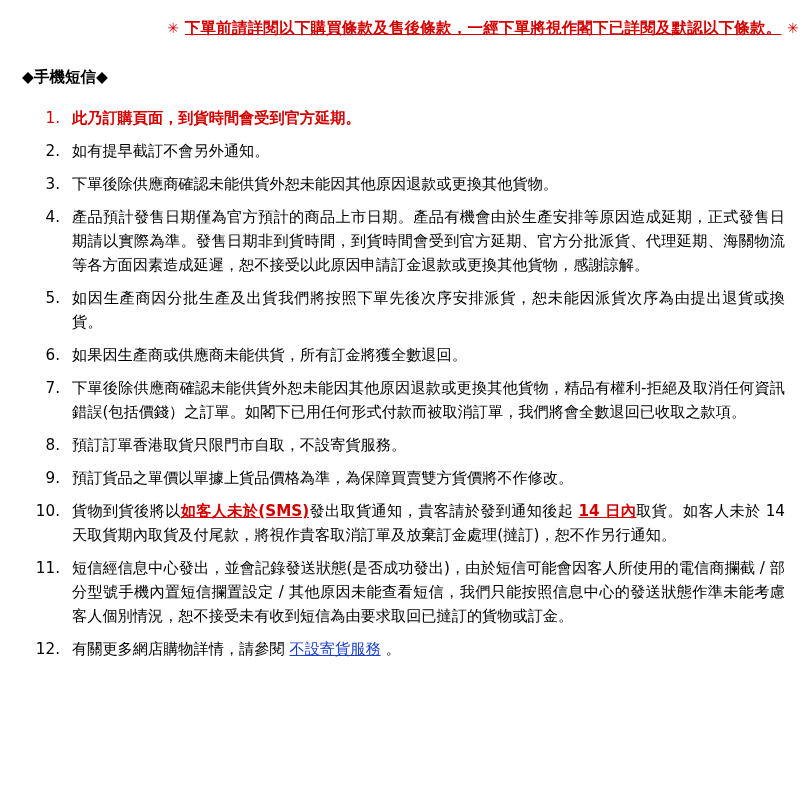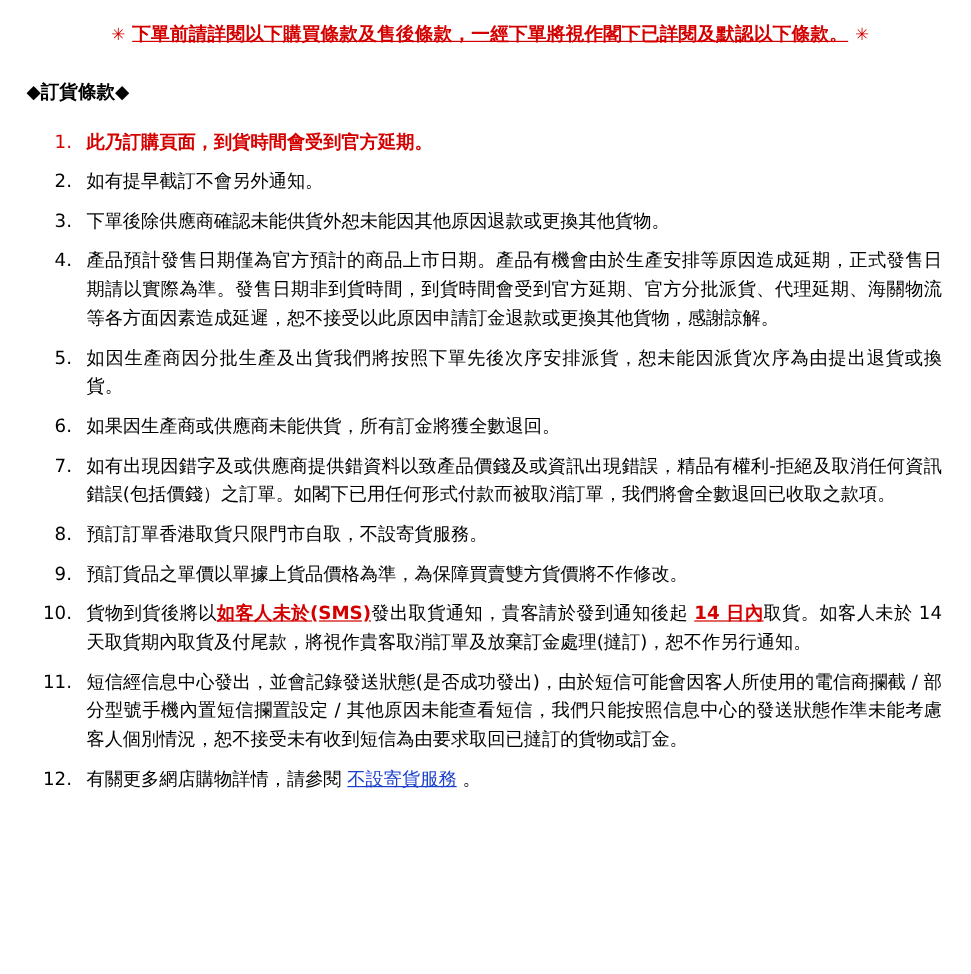--- a/index.html
+++ b/index.html
@@ -16,21 +16,21 @@
   }
   .page {
     padding: 12px 10px 0 10px;
     box-sizing: border-box;
   }
   .banner {
     color: #d40000;
     font-size: 15.5px;
     font-weight: bold;
     letter-spacing: 0.2px;
-    text-align: center;
+    text-align: right;
     margin: 6px 0 0 8px;
     white-space: nowrap;
   }
   .banner .star {
     font-size: 14px;
   }
   .banner .underline {
     text-decoration: underline;
   }
   .section-title {
@@ -81,30 +81,30 @@
 <body>
 
 <div class="page">
 
   <div class="banner">
     <span class="star">✳</span>
     <span class="underline">下單前請詳閱以下購買條款及售後條款，一經下單將視作閣下已詳閱及默認以下條款。</span>
     <span class="star">✳</span>
   </div>
 
-  <div class="section-title">◆訂貨條款◆</div>
+  <div class="section-title">◆手機短信◆</div>
 
   <ol class="terms" id="terms-list">
       <li style="color: rgb(212, 0, 0);"><span class="red-bold">此乃訂購頁面，到貨時間會受到官方延期。</span></li>
       <li><span>如有提早截訂不會另外通知。</span></li>
       <li><span>下單後除供應商確認未能供貨外恕未能因其他原因退款或更換其他貨物。</span></li>
       <li><span>產品預計發售日期僅為官方預計的商品上市日期。產品有機會由於生產安排等原因造成延期，正式發售日期請以實際為準。發售日期非到貨時間，到貨時間會受到官方延期、官方分批派貨、代理延期、海關物流等各方面因素造成延遲，恕不接受以此原因申請訂金退款或更換其他貨物，感謝諒解。</span></li>
       <li><span>如因生產商因分批生產及出貨我們將按照下單先後次序安排派貨，恕未能因派貨次序為由提出退貨或換貨。</span></li>
       <li><span>如果因生產商或供應商未能供貨，所有訂金將獲全數退回。</span></li>
-      <li><span>如有出現因錯字及或供應商提供錯資料以致產品價錢及或資訊出現錯誤，精品有權利-拒絕及取消任何資訊錯誤(包括價錢）之訂單。如閣下已用任何形式付款而被取消訂單，我們將會全數退回已收取之款項。</span></li>
+      <li><span>下單後除供應商確認未能供貨外恕未能因其他原因退款或更換其他貨物，精品有權利-拒絕及取消任何資訊錯誤(包括價錢）之訂單。如閣下已用任何形式付款而被取消訂單，我們將會全數退回已收取之款項。</span></li>
       <li><span>預訂訂單香港取貨只限門市自取，不設寄貨服務。</span></li>
       <li><span>預訂貨品之單價以單據上貨品價格為準，為保障買賣雙方貨價將不作修改。</span></li>
       <li><span>貨物到貨後將以</span><span class="red-bold u">如客人未於(SMS)</span><span>發出取貨通知，貴客請於發到通知後起 </span><span class="red-bold u">14 日內</span><span>取貨。如客人未於 14 天取貨期內取貨及付尾款，將視作貴客取消訂單及放棄訂金處理(撻訂)，恕不作另行通知。</span></li>
       <li><span>短信經信息中心發出，並會記錄發送狀態(是否成功發出)，由於短信可能會因客人所使用的電信商攔截 / 部分型號手機內置短信攔置設定 / 其他原因未能查看短信，我們只能按照信息中心的發送狀態作準未能考慮客人個別情況，恕不接受未有收到短信為由要求取回已撻訂的貨物或訂金。</span></li>
       <li><span>有關更多網店購物詳情，請參閱 </span><span class="link">不設寄貨服務</span><span> 。</span></li>
     </ol>
 
 </div>
 
 </body></html>

